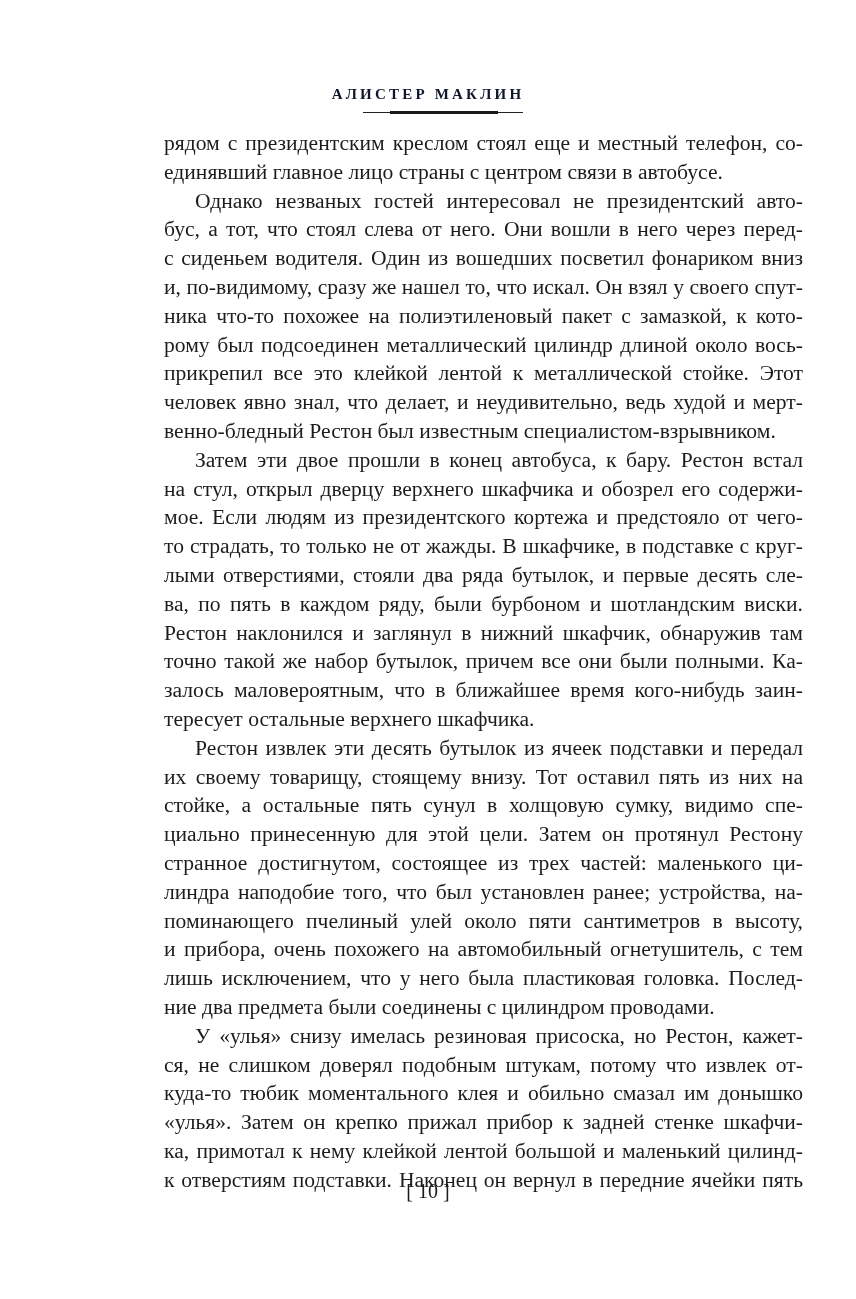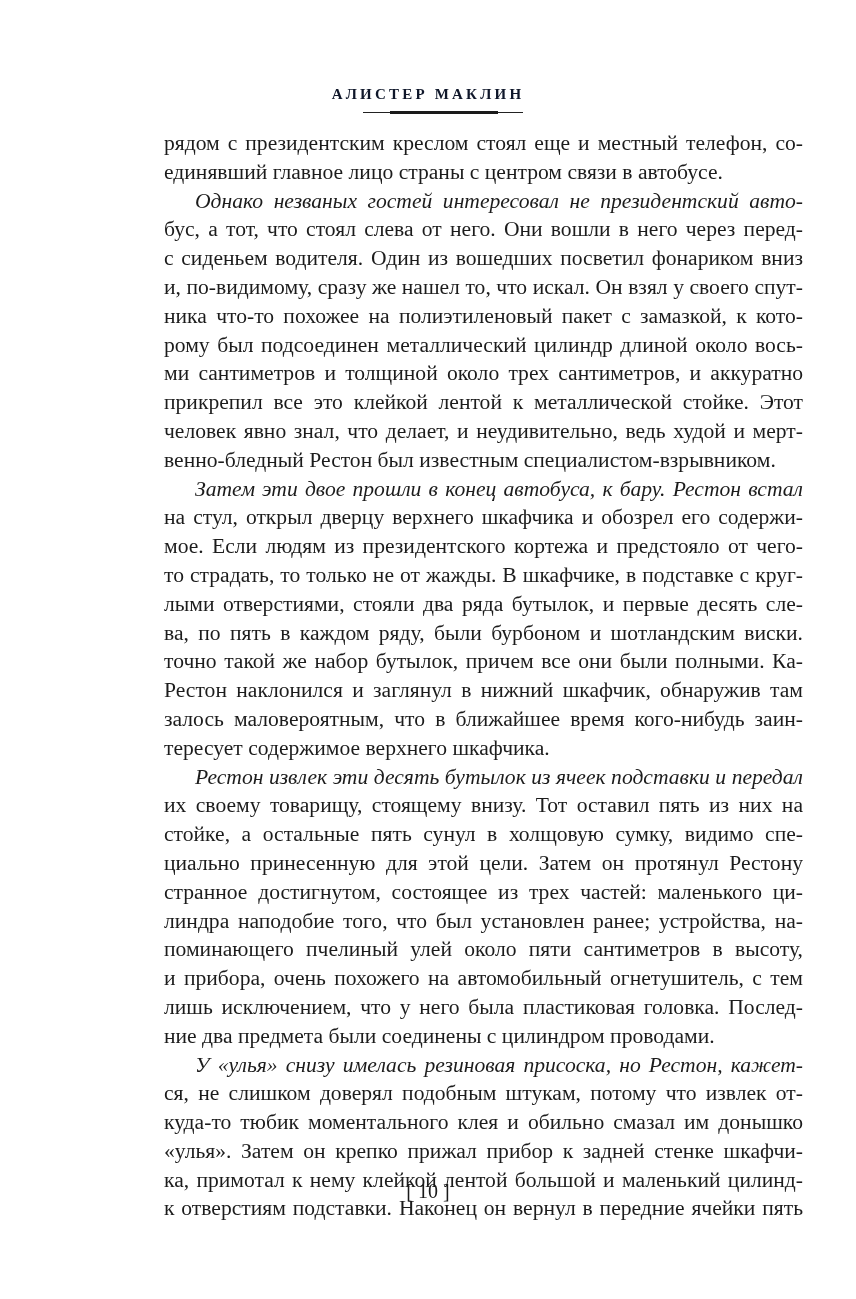--- a/index.html
+++ b/index.html
@@ -58,21 +58,20 @@
     text-align: justify;
     text-align-last: justify;
     height: 28.8px;
     overflow: visible;
   }
   .line.last {
     text-align-last: left;
   }
   .line.indent {
     padding-left: 31px;
-    font-style: italic;
   }
   .page-number {
     position: absolute;
     top: 1180px;
     left: 0;
     width: 856px;
     text-align: center;
     font-size: 20px;
     font-weight: normal;
     color: #1a1a1a;
@@ -93,37 +92,36 @@
       <span class="line last">единявший главное лицо страны с центром связи в автобусе.</span>
     </div>
 
     <div>
       <span class="line indent">Однако незваных гостей интересовал не президентский авто-</span>
       <span class="line">бус, а тот, что стоял слева от него. Они вошли в него через перед-</span>
       <span class="line">с сиденьем водителя. Один из вошедших посветил фонариком вниз</span>
       <span class="line">и, по-видимому, сразу же нашел то, что искал. Он взял у своего спут-</span>
       <span class="line">ника что-то похожее на полиэтиленовый пакет с замазкой, к кото-</span>
       <span class="line">рому был подсоединен металлический цилиндр длиной около вось-</span>
-      <span class="line">ми сантиметров и толщиной около трех сантиметров, и аккуратно</span>
       <span class="line">прикрепил все это клейкой лентой к металлической стойке. Этот</span>
       <span class="line">человек явно знал, что делает, и неудивительно, ведь худой и мерт-</span>
       <span class="line last">венно-бледный Рестон был известным специалистом-взрывником.</span>
     </div>
 
     <div>
       <span class="line indent">Затем эти двое прошли в конец автобуса, к бару. Рестон встал</span>
       <span class="line">на стул, открыл дверцу верхнего шкафчика и обозрел его содержи-</span>
       <span class="line">мое. Если людям из президентского кортежа и предстояло от чего-</span>
       <span class="line">то страдать, то только не от жажды. В шкафчике, в подставке с круг-</span>
       <span class="line">лыми отверстиями, стояли два ряда бутылок, и первые десять сле-</span>
       <span class="line">ва, по пять в каждом ряду, были бурбоном и шотландским виски.</span>
+      <span class="line">Рестон наклонился и заглянул в нижний шкафчик, обнаружив там</span>
       <span class="line">точно такой же набор бутылок, причем все они были полными. Ка-</span>
-      <span class="line">Рестон наклонился и заглянул в нижний шкафчик, обнаружив там</span>
       <span class="line">залось маловероятным, что в ближайшее время кого-нибудь заин-</span>
-      <span class="line last">тересует содержимое верхнего шкафчика.</span>
+      <span class="line last">тересует остальные верхнего шкафчика.</span>
     </div>
 
     <div>
       <span class="line indent">Рестон извлек эти десять бутылок из ячеек подставки и передал</span>
       <span class="line">их своему товарищу, стоящему внизу. Тот оставил пять из них на</span>
       <span class="line">стойке, а остальные пять сунул в холщовую сумку, видимо спе-</span>
       <span class="line">циально принесенную для этой цели. Затем он протянул Рестону</span>
       <span class="line">странное достигнутом, состоящее из трех частей: маленького ци-</span>
       <span class="line">линдра наподобие того, что был установлен ранее; устройства, на-</span>
       <span class="line">поминающего пчелиный улей около пяти сантиметров в высоту,</span>

